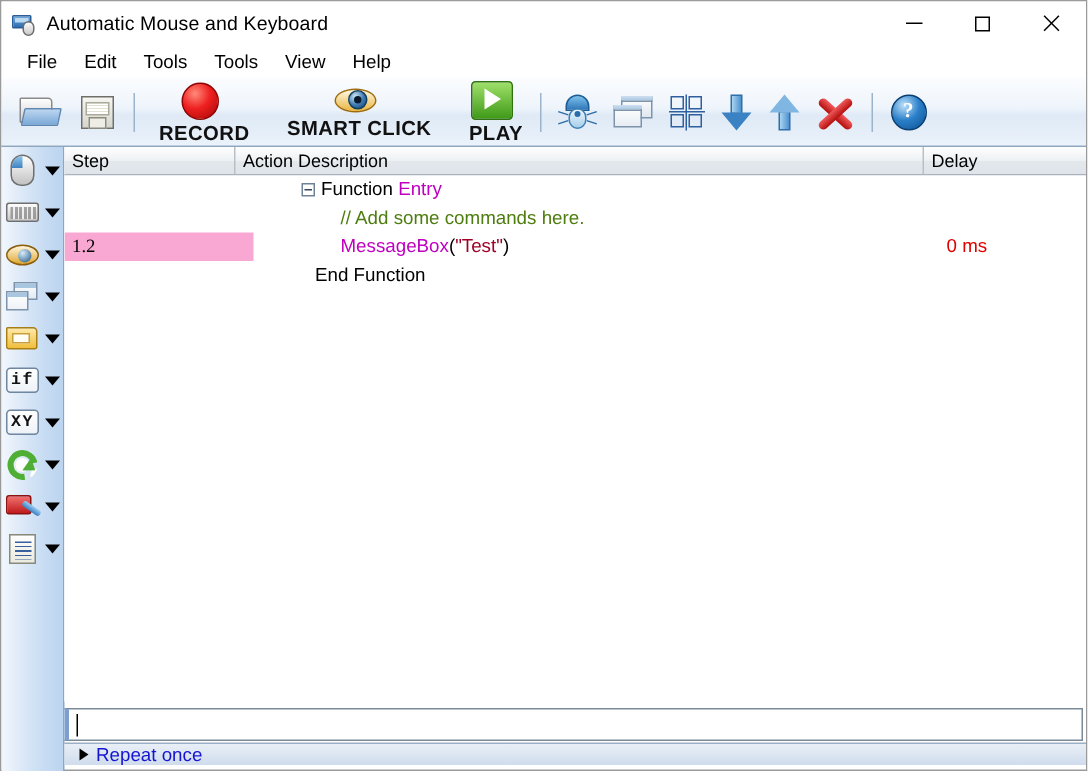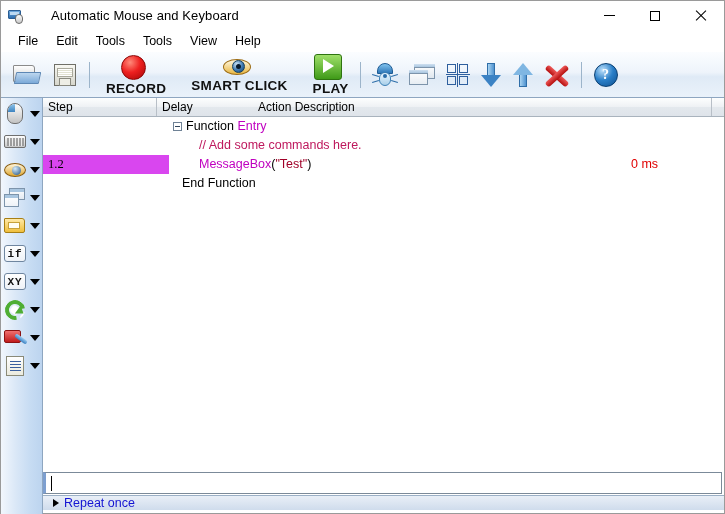--- a/index.html
+++ b/index.html
@@ -13,21 +13,21 @@
   }
   .app{
     position:relative;width:725px;height:514px;box-sizing:border-box;
     border:1px solid #9a9a9a;background:#fff;
   }
 
   
   .titlebar{
     position:absolute;left:0;top:0;width:723px;height:29px;
     background:#ffffff;
-    display:flex;align-items:center;gap:20px;
+    display:flex;align-items:center;
   }
   .app-icon{
     width:16px;height:16px;margin-left:7px;margin-right:7px;position:relative;flex:none;
   }
   .app-icon .mon{
     position:absolute;left:0;top:2px;width:13px;height:9px;
     background:linear-gradient(#6fa8dc,#2f6fb0);
     border:1px solid #2a5d93;box-sizing:border-box;border-radius:1px;
   }
   .app-icon .mon:after{
@@ -199,45 +199,45 @@
     border-bottom:1px solid #a9b3bd;
   }
   .hcell{
     box-sizing:border-box;border-right:1px solid #b8bfc7;
     padding:2px 0 0 5px;font-size:12px;color:#000;overflow:hidden;white-space:nowrap;cursor:default;
   }
   .hcell.step{width:114px;}
   .hcell.action{width:459px;}
   .hcell.delay{width:96px;border-right:none;}
   .rows{position:relative;height:350px;background:#fff;overflow:hidden;}
-  .row{position:relative;height:19px;display:flex;align-items:center;}
+  .row{position:relative;height:19px;display:flex;align-items:center;gap:28px;}
   .cell-step{
     width:126px;height:19px;box-sizing:border-box;
     font-size:12.5px;color:#000;padding-left:5px;line-height:19px;flex:none;
     font-family:"Liberation Serif",serif;
   }
-  .cell-step.sel{background:#d946ef;}
+  .cell-step.sel{background:#f9a8d4;}
   .cell-action{
     flex:1;height:19px;line-height:19px;font-size:12.5px;white-space:nowrap;position:relative;
   }
   .cell-delay{
     width:96px;flex:none;height:19px;line-height:19px;font-size:12.5px;color:#e00000;
     text-align:left;padding-left:3px;box-sizing:border-box;
   }
   .expander{
     display:inline-block;width:9px;height:9px;border:1px solid #6f8296;background:#fff;
     box-sizing:border-box;position:relative;vertical-align:middle;margin-right:4px;cursor:default;
   }
   .expander:after{content:"";position:absolute;left:1px;top:3px;width:5px;height:1px;background:#31465c;}
   .ind0{padding-left:4px;}
   .ind1{padding-left:30px;}
   .ind2{padding-left:13px;}
   .kw{color:#000;}
   .purple{color:#c000c0;}
-  .green{color:#be185d;}
+  .green{color:#4d7c0f;}
   .darkred{color:#a00028;}
 
   
   .cmdline{
     position:absolute;left:42px;top:471px;width:679px;height:22px;
     background:#ffffff;border:1px solid #7b8a99;border-left:3px solid #7d9fd0;
     box-sizing:border-box;
   }
   .caret-bar{
     position:absolute;left:5px;top:3px;width:1px;height:15px;background:#000;
@@ -444,22 +444,22 @@
       <span class="side-ico">
           <span class="sm-doc"></span>
         </span>
       <span class="caret"></span>
     </div>
   </div>
 
   <div class="listwrap">
     <div class="list-header">
       <div class="hcell step">Step</div>
+      <div class="hcell action">Action Description</div>
       <div class="hcell delay">Delay</div>
-      <div class="hcell action">Action Description</div>
     </div>
     <div class="rows" id="rows">
         <div class="row">
           <div class="cell-step"></div>
           <div class="cell-action ind0"><span class="expander"></span><span class="kw">Function </span><span class="purple">Entry</span></div>
           <div class="cell-delay"></div>
         </div>
         <div class="row">
           <div class="cell-step"></div>
           <div class="cell-action ind1"><span class="green">// Add some commands here.</span></div>

